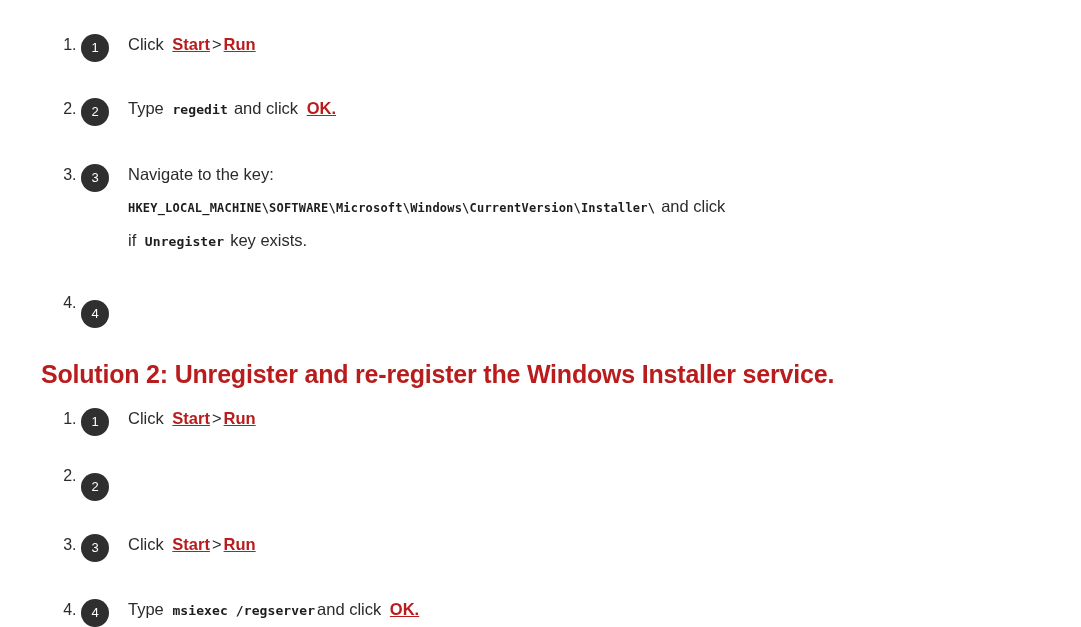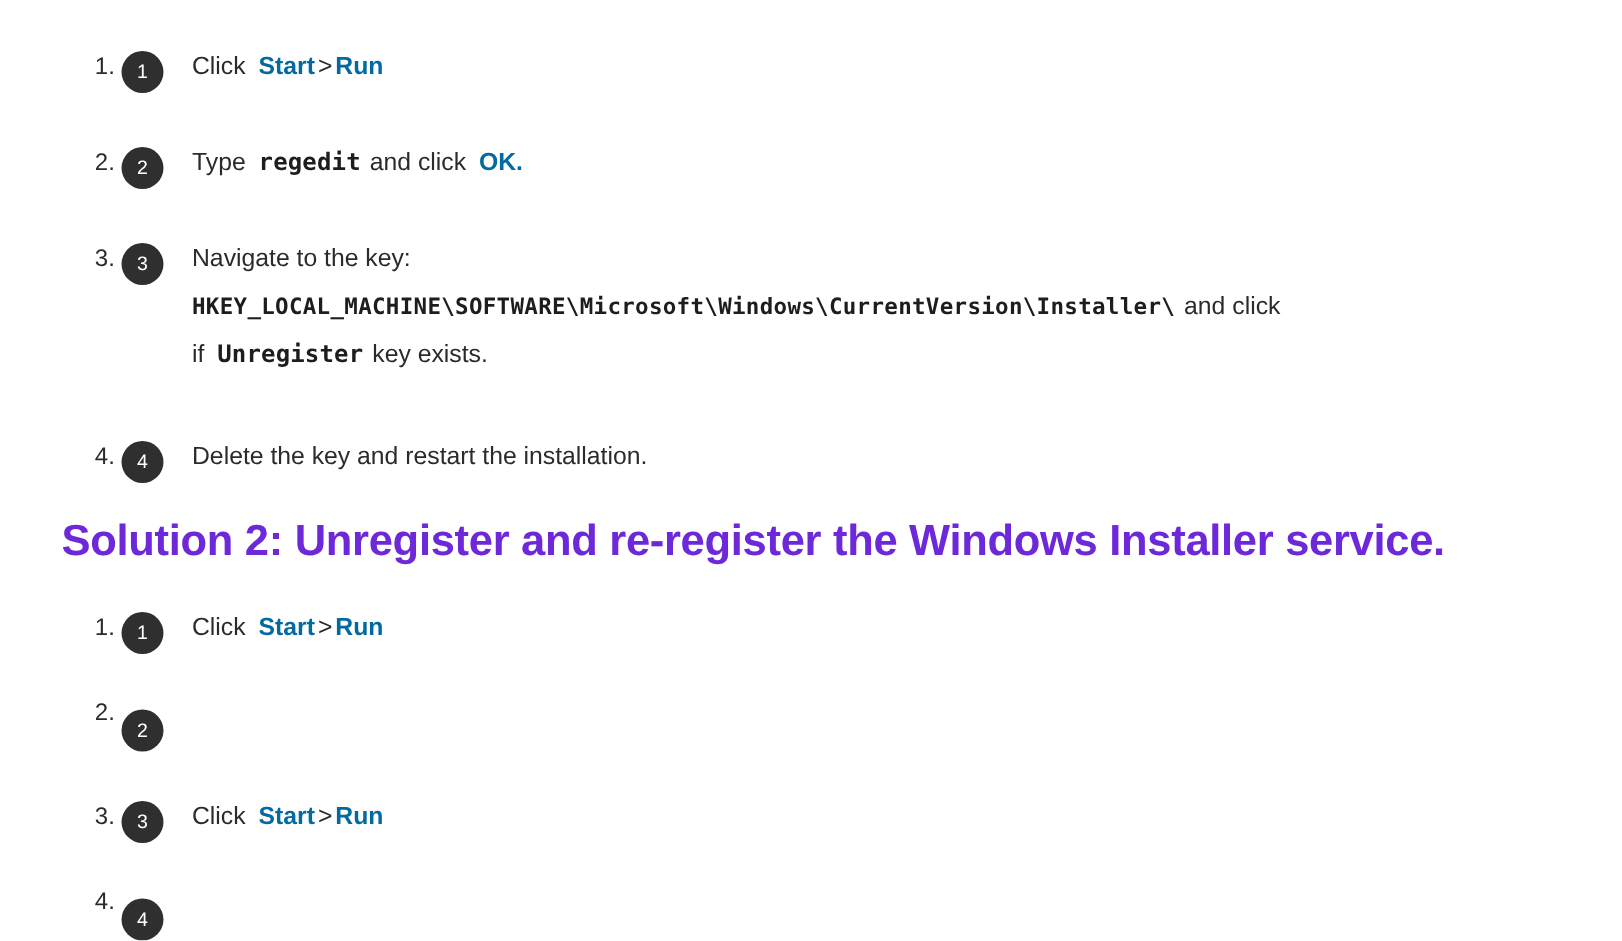--- a/index.html
+++ b/index.html
@@ -62,47 +62,47 @@
 
   .step-body {
     font-size: 16.5px;
     line-height: 32px;
     color: #2b2b2b;
     padding-top: 3px;
   }
 
   .step-line { display: block; white-space: normal; }
 
-  b, .bold { font-weight: 700; color: #0369a1; }
+  b, .bold { font-weight: 700; color: #b91c1c; text-decoration: underline; }
   .sep { font-weight: 400; color: #2b2b2b; padding: 0 2px; }
 
   code, .code {
     font-family: "DejaVu Sans Mono", "Liberation Mono", monospace;
     font-weight: 700;
-    font-size: 16px;
+    font-size: 13px;
     color: #1d1d1d;
     letter-spacing: 0.1px;
   }
   .code.path {
-    font-size: 15px;
+    font-size: 12px;
     letter-spacing: 0.2px;
   }
 
   .sp-l { margin-left: 4px; }
   .sp-r { margin-right: 6px; }
   .sp-r-tight { margin-right: 2px; }
 
   
   .section-heading {
     position: absolute;
     left: 41px;
-    top: 320px;
-    font-size: 29px;
+    top: 336px;
+    font-size: 25px;
     font-weight: 700;
-    color: #6d28d9;
+    color: #b91c1c;
     letter-spacing: -0.2px;
     line-height: 34px;
     white-space: nowrap;
   }
 </style>
 </head>
 <body>
 
 <div class="page">
 
@@ -134,21 +134,20 @@
         </span>
         <span class="step-line">
           <span>if</span>
           <code class="sp-l sp-r">Unregister</code><span>key exists.</span>
         </span>
       </span>
     </li>
 
     <li class="step">
       <span class="step-marker">4</span>
-      <span class="step-body">Delete the key and restart the installation.</span>
     </li>
 
   </ol>
 
   <h2 class="section-heading">Solution 2: Unregister and re-register the Windows Installer service.</h2>
 
   <ol class="step-list" id="list-two">
 
     <li class="step">
       <span class="step-marker">1</span>
@@ -165,17 +164,22 @@
     <li class="step">
       <span class="step-marker">3</span>
       <span class="step-body">
         <span>Click</span>
         <b class="sp-l">Start</b><span class="sep">&gt;</span><b>Run</b>
       </span>
     </li>
 
     <li class="step">
       <span class="step-marker">4</span>
+      <span class="step-body">
+        <span>Type</span>
+        <code class="sp-l sp-r-tight">msiexec /regserver</code><span>and click</span>
+        <b class="sp-l">OK.</b>
+      </span>
     </li>
 
   </ol>
 
 </div>
 
 </body></html>

